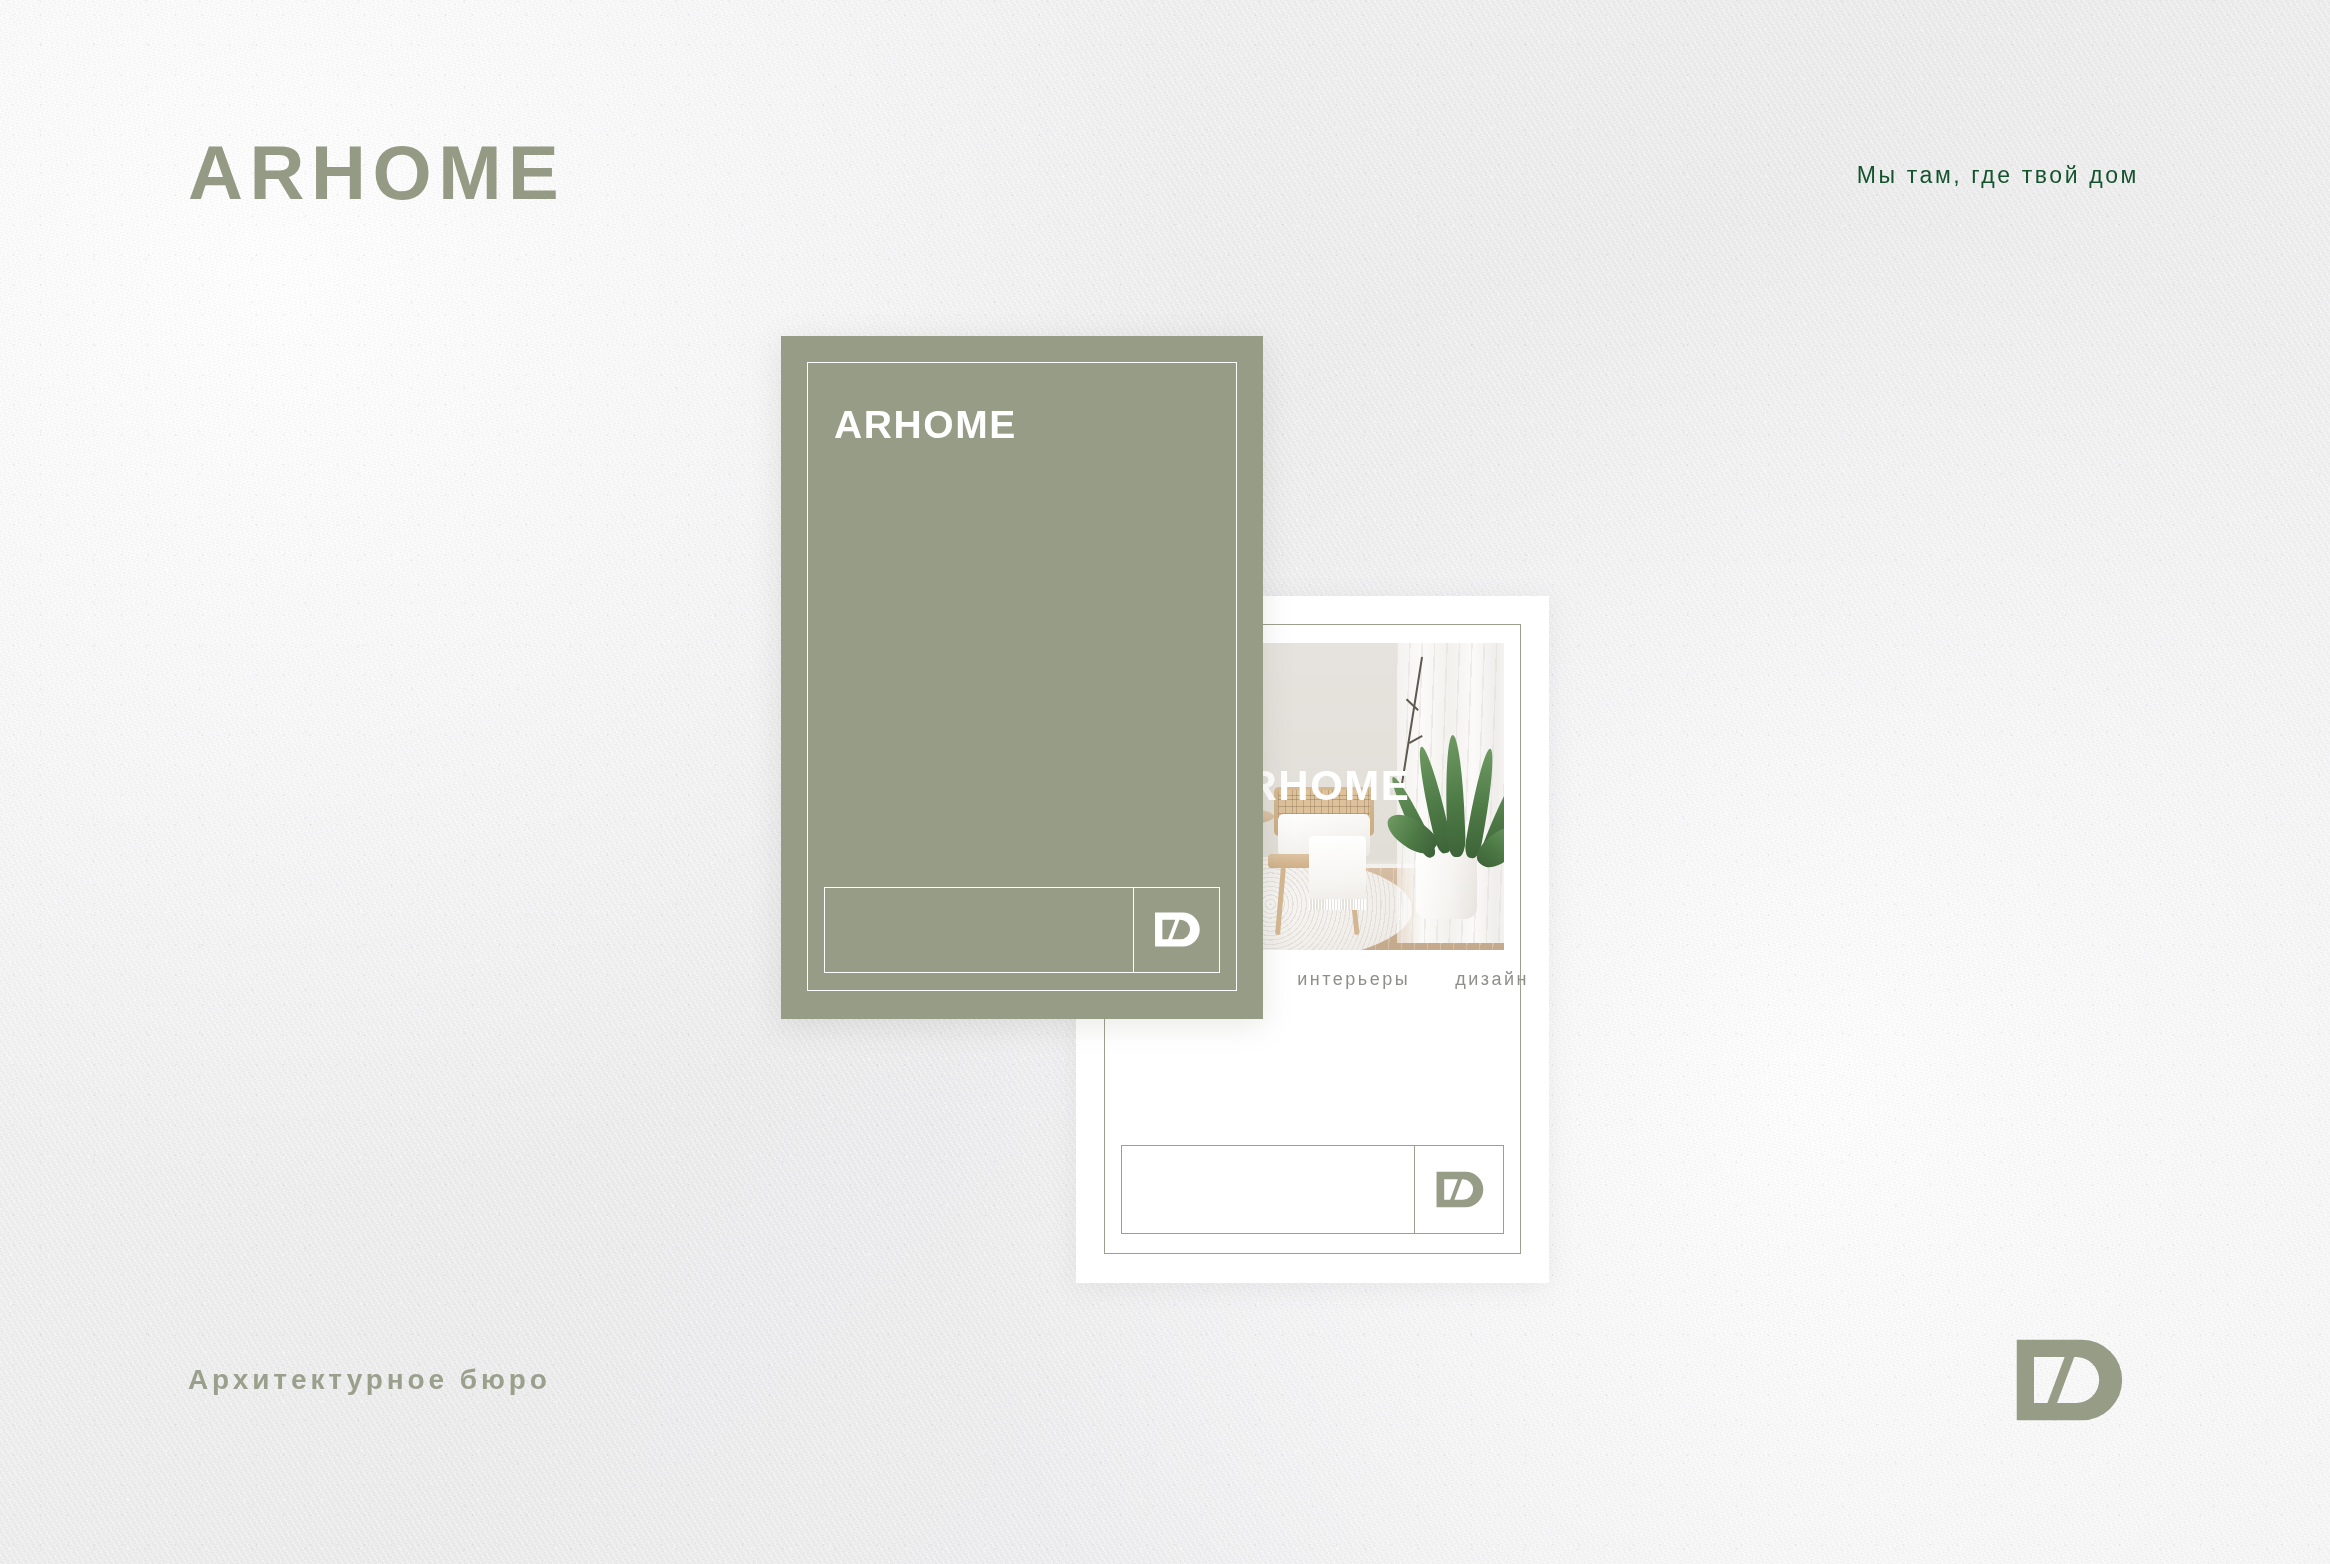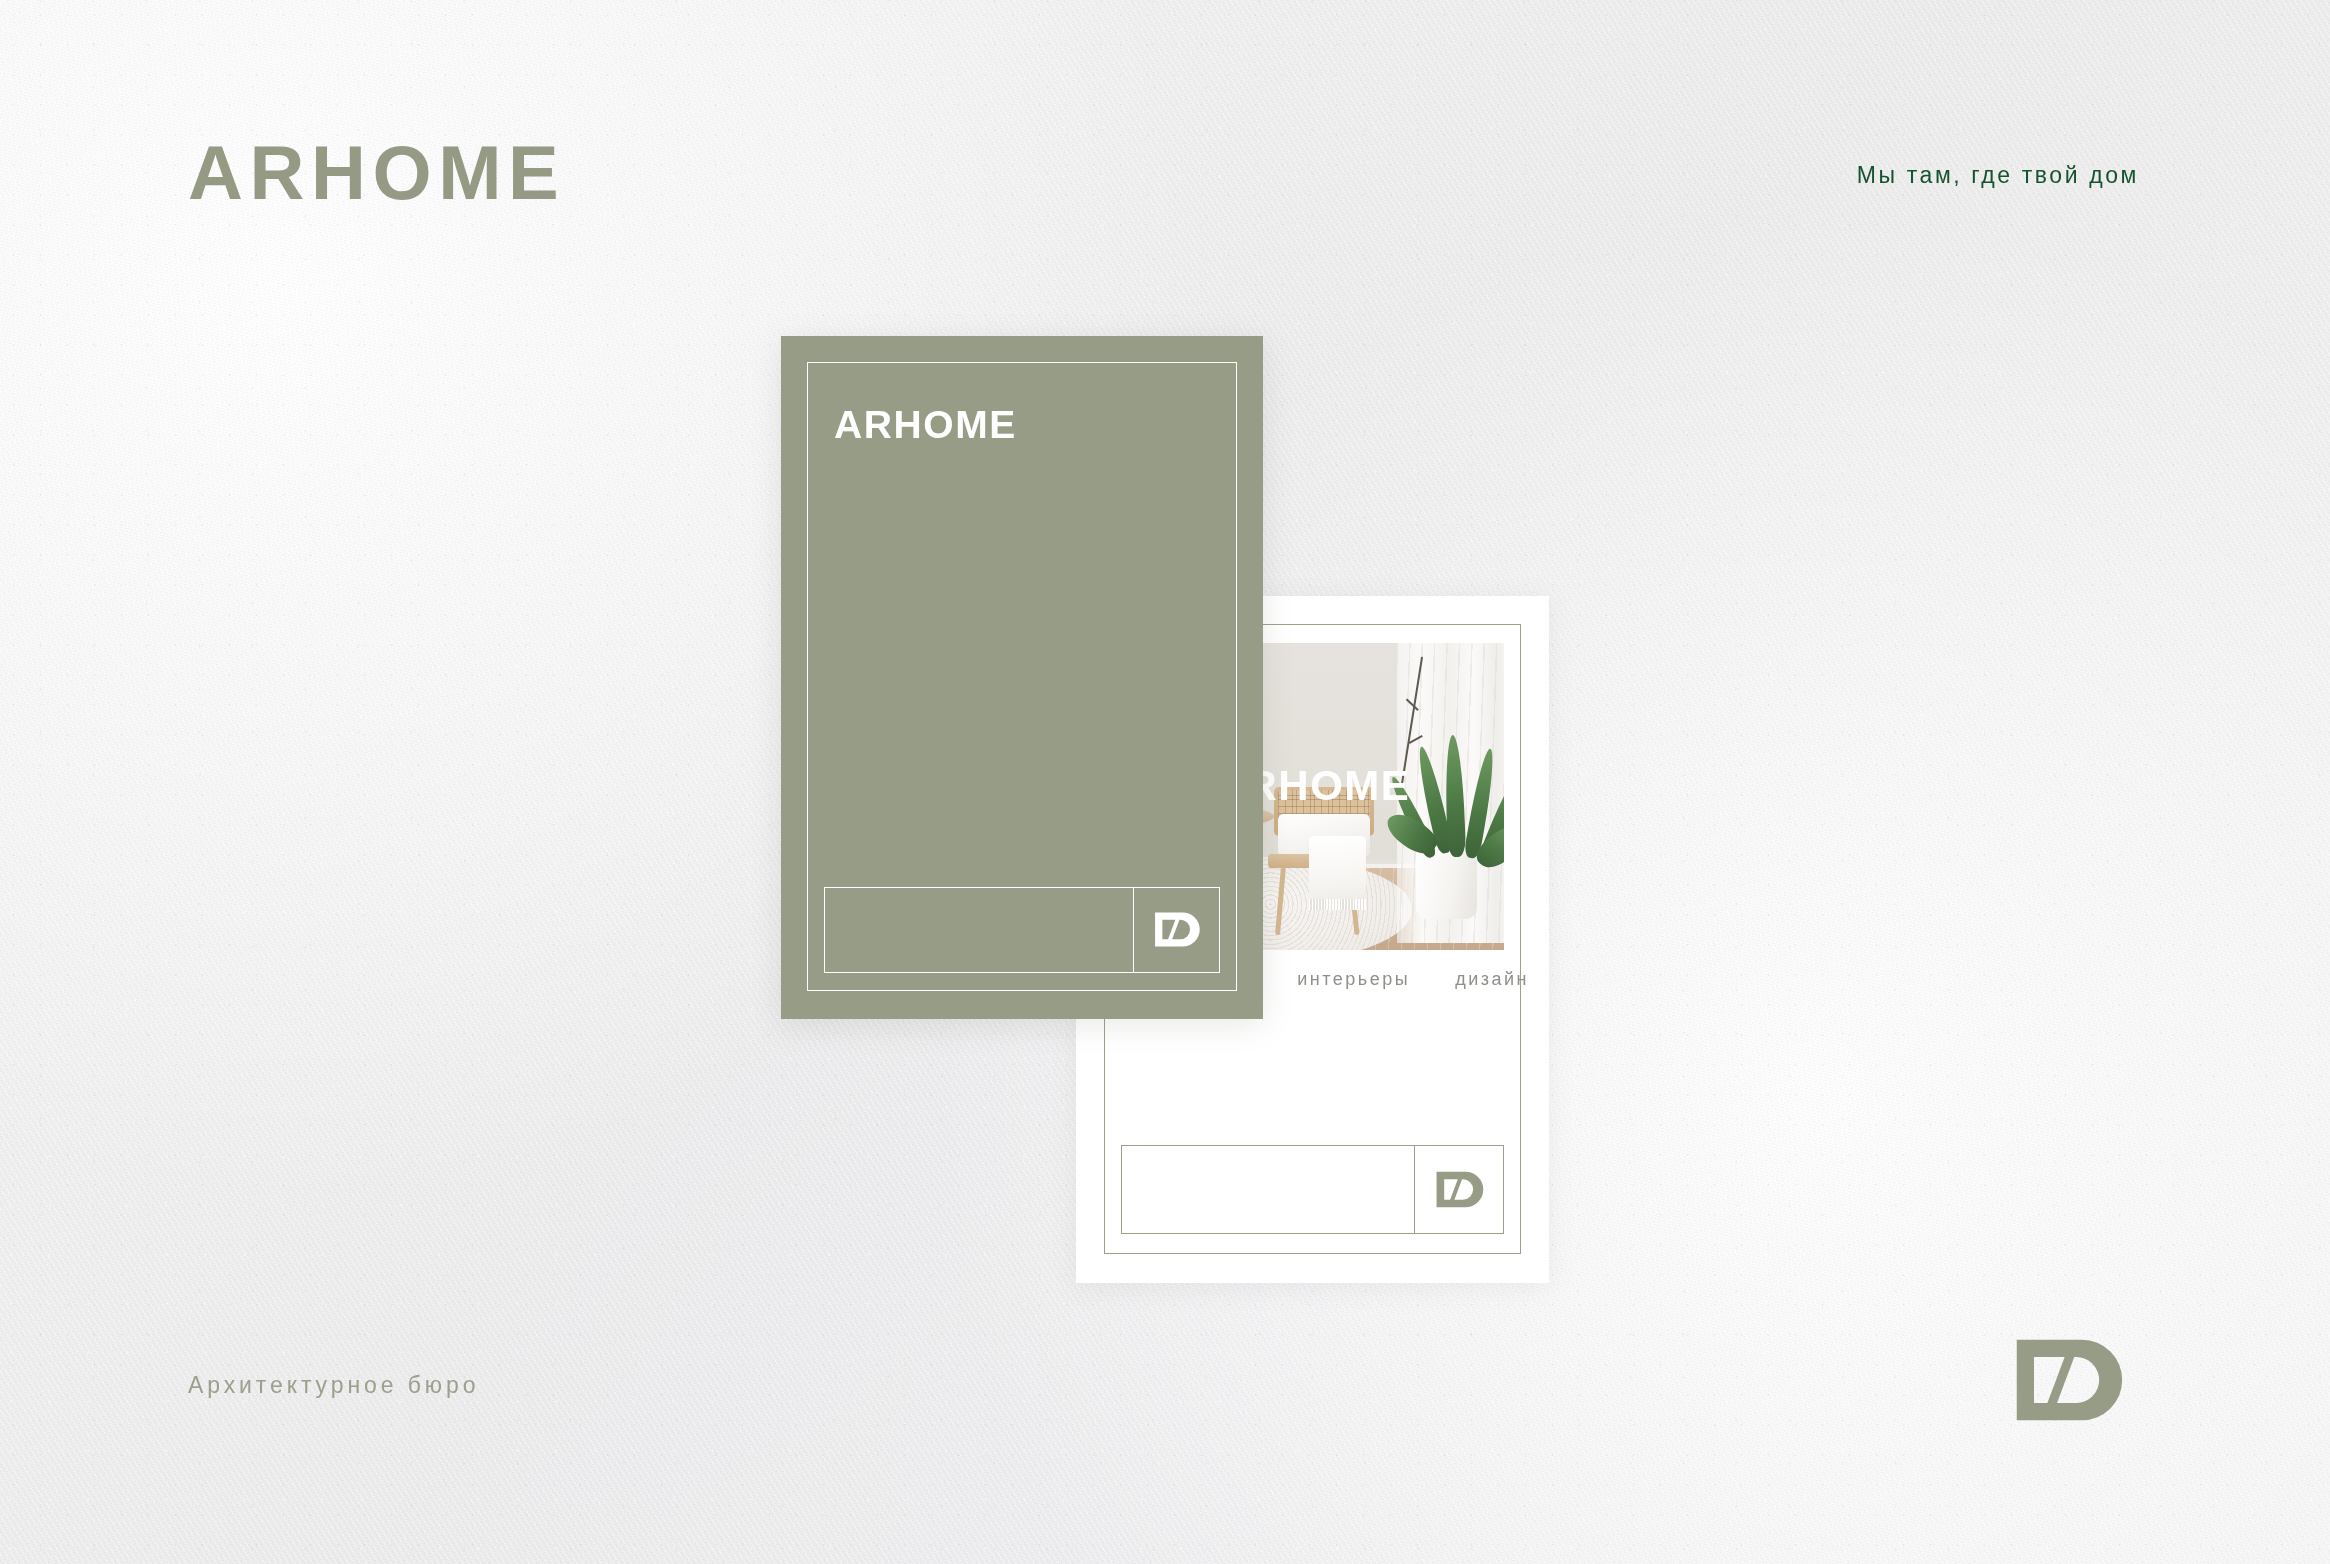--- a/index.html
+++ b/index.html
@@ -73,26 +73,25 @@
     letter-spacing: 2.6px;
     color: #14532d;
     white-space: nowrap;
   }
 
   
   .footer-label {
     position: absolute;
     left: 188px;
     top: 1364px;
-    font-size: 23px;
-    font-weight: 400;
+    font-size: 28px;
+    font-weight: 700;
     letter-spacing: 3.9px;
     color: #9aa08c;
     white-space: nowrap;
-    margin-top: 8px;
   }
   .footer-mark {
     position: absolute;
     left: 2011px;
     top: 1334px;
     width: 115px;
     height: 92px;
   }
   .footer-mark svg { width: 100%; height: 100%; display: block; }
 

